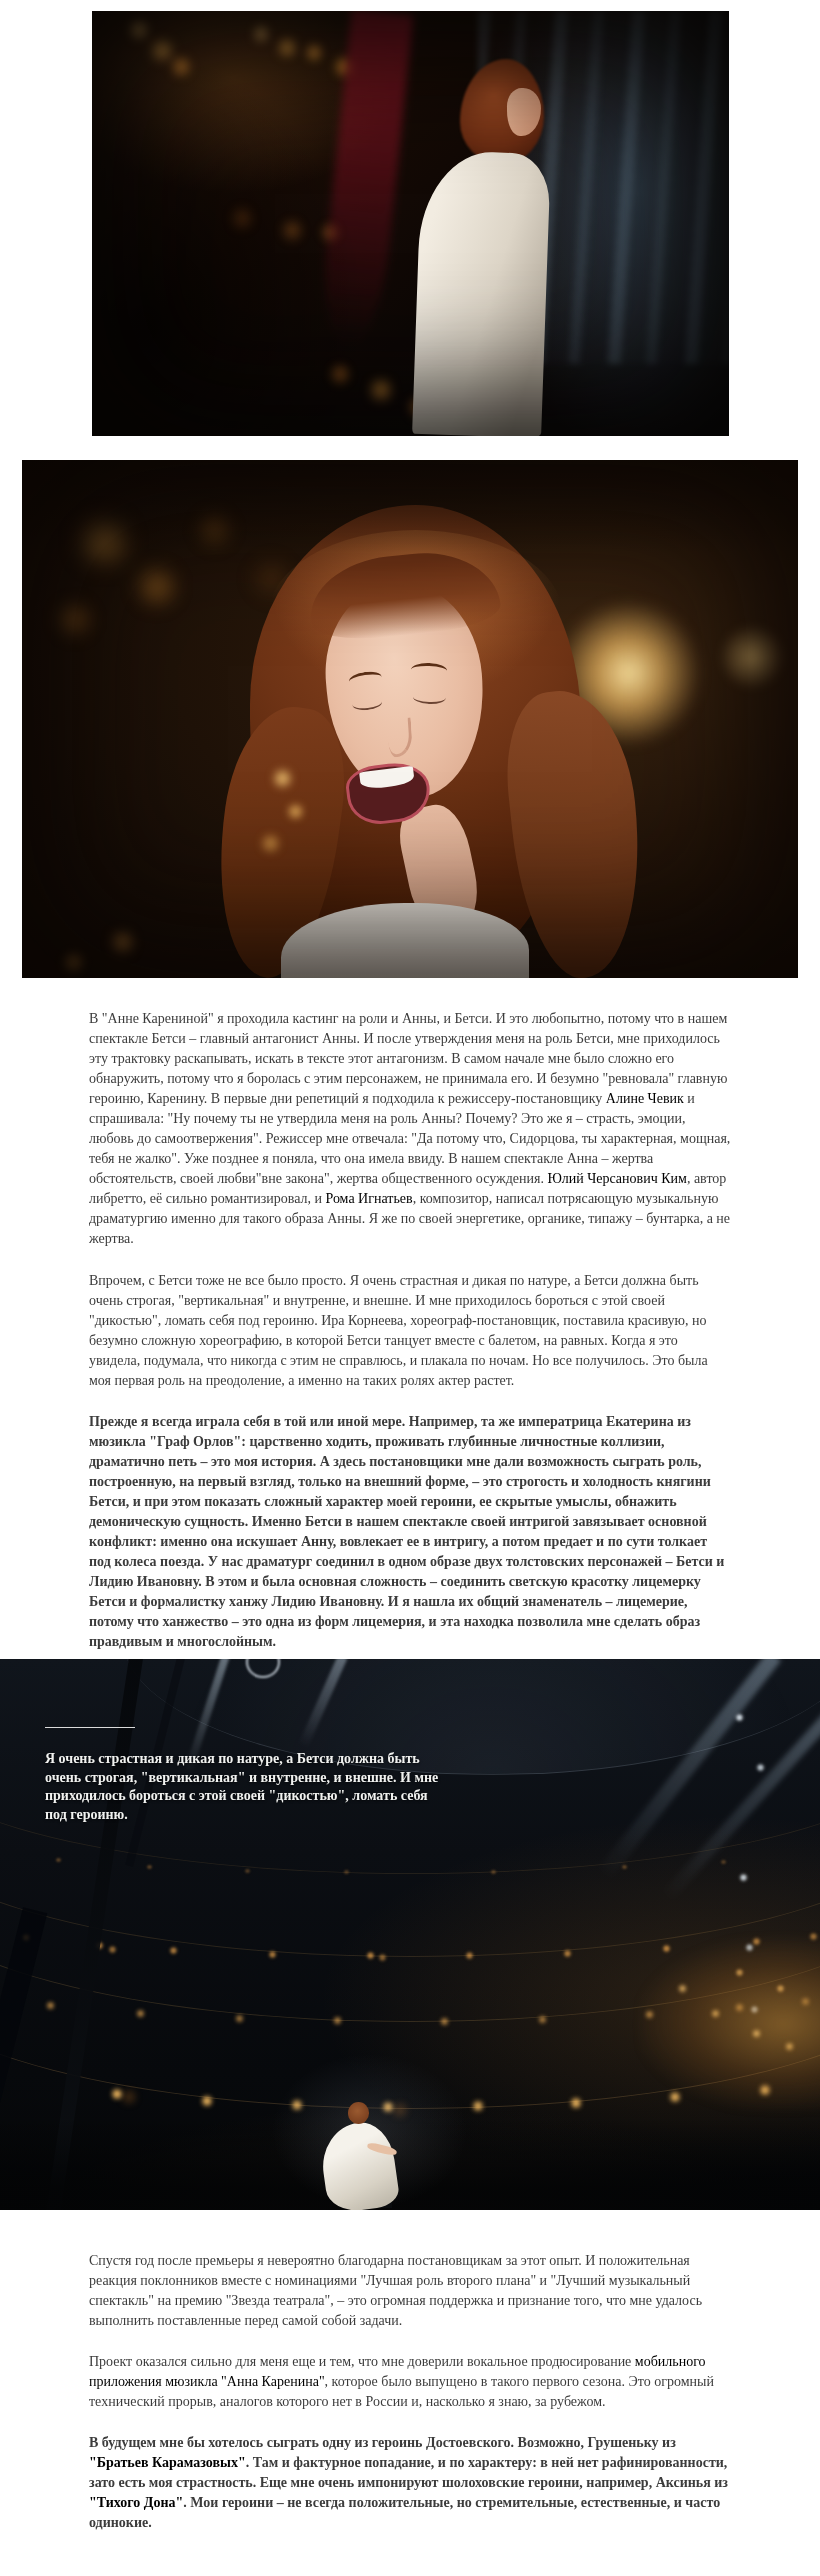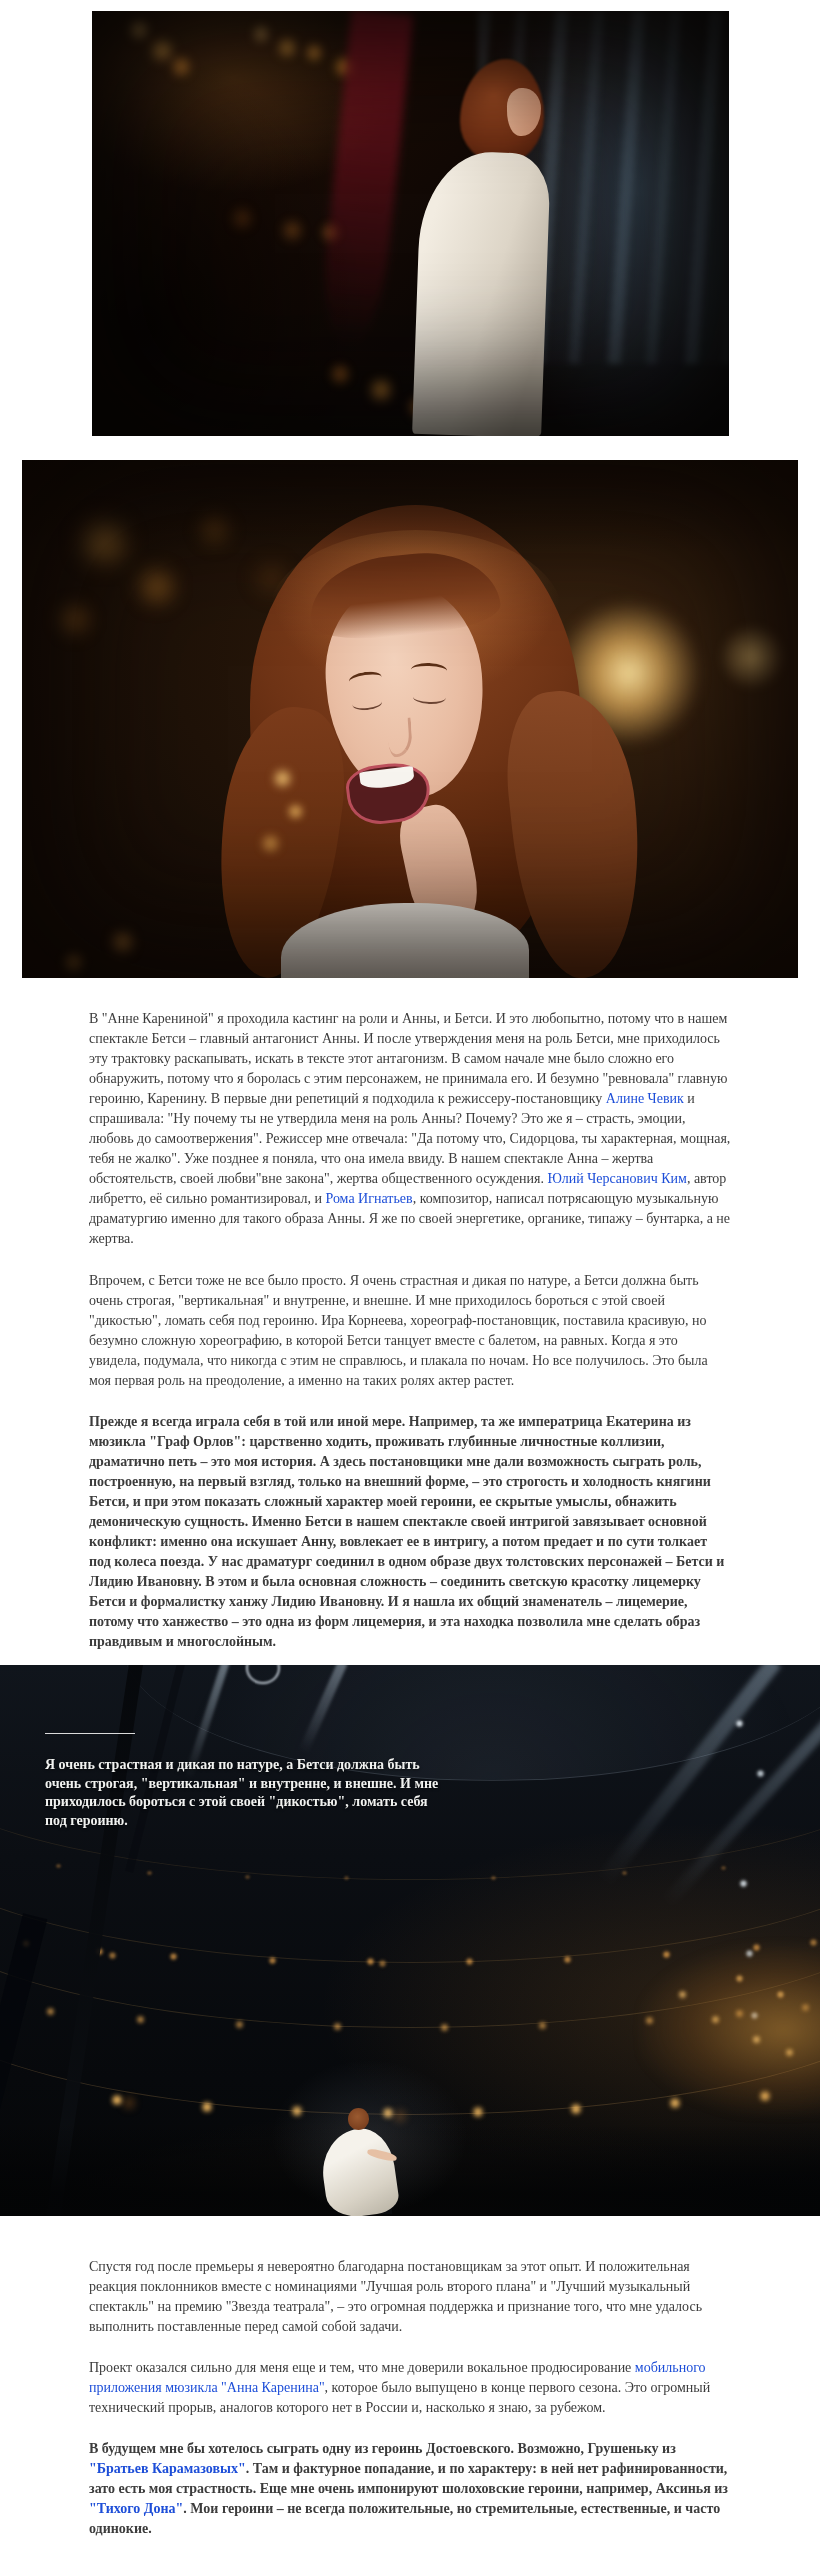--- a/index.html
+++ b/index.html
@@ -93,25 +93,25 @@
       background:linear-gradient(180deg,#f4f1ea,#ded8cc);border-radius:50% 45% 0 0/70% 60% 0 0;}
   .p2-vignette{left:0;top:0;width:100%;height:100%;
       box-shadow:inset 0 0 131px 49px rgba(10,5,2,.8);
       background:linear-gradient(180deg,rgba(8,4,2,.45) 0%,rgba(8,4,2,0) 18%);}
 
   
   .article{width:642px;margin:0 auto;color:#3c3c3c;font-size:14px;line-height:20px;text-align:left;}
   .article-top{margin-top:31px;}
   .article p{margin:0 0 21.3px;}
   .article p:last-child{margin-bottom:0;font-weight:bold;}
-  .link{color:#1d4ed8;text-decoration:none;cursor:pointer;}
+  .link{color:#000000;text-decoration:none;cursor:pointer;}
   .article-bottom{margin-top:41px;padding-bottom:13px;}
 
   
-  .quote-section{position:relative;width:820px;height:551px;margin-top:13px;overflow:hidden;
+  .quote-section{position:relative;width:820px;height:551px;margin-top:7px;overflow:hidden;
     background:
       radial-gradient(ellipse 738px 345px at 50% 118%, #261d14 0%, rgba(38,29,20,0) 60%),
       radial-gradient(ellipse 574px 263px at 88% 62%, rgba(170,110,40,.22), transparent 70%),
       linear-gradient(180deg,#10151c 0%,#0b0e13 35%,#07090c 75%,#050607 100%);}
   .quote-section .bg{position:absolute;}
   .qs-ceiling{left:123px;top:-156px;width:738px;height:271px;border-radius:50%;
       border-bottom:1.6px solid rgba(160,175,190,.20);
       background:radial-gradient(ellipse at 50% 100%,rgba(90,105,125,.16),transparent 60%);}
   .qs-ring{left:246px;top:-13px;width:29.5px;height:28px;border:2.5px solid rgba(230,240,250,.8);border-radius:50%;filter:blur(0.8px);}
   .qs-beam-a{left:203px;top:-6.6px;width:8.2px;height:123px;transform:rotate(18deg);
@@ -259,18 +259,18 @@
       <span class="qs-head"></span>
     </span>
     <div class="qs-content">
       <div class="qs-divider"></div>
       <p class="qs-text">Я очень страстная и дикая по натуре, а Бетси должна быть очень строгая, "вертикальная" и внутренне, и внешне. И мне приходилось бороться с этой своей "дикостью", ломать себя под героиню.</p>
     </div>
   </section>
 
   <section class="article article-bottom">
     <p><span>Спустя год после премьеры я невероятно благодарна постановщикам за этот опыт. И положительная реакция поклонников вместе с номинациями "Лучшая роль второго плана" и "Лучший музыкальный спектакль" на премию "Звезда театрала", – это огромная поддержка и признание того, что мне удалось выполнить поставленные перед самой собой задачи.</span></p>
-    <p><span>Проект оказался сильно для меня еще и тем, что мне доверили вокальное продюсирование </span><a class="link">мобильного приложения мюзикла "Анна Каренина"</a><span>, которое было выпущено в конце первого сезона. Это огромный технический прорыв, аналогов которого нет в России и, насколько я знаю, за рубежом.</span></p>
+    <p><span>Проект оказался сильно для меня еще и тем, что мне доверили вокальное продюсирование </span><a class="link">мобильного приложения мюзикла "Анна Каренина"</a><span>, которое было выпущено в такого первого сезона. Это огромный технический прорыв, аналогов которого нет в России и, насколько я знаю, за рубежом.</span></p>
     <p><span>В будущем мне бы хотелось сыграть одну из героинь Достоевского. Возможно, Грушеньку из </span><a class="link">"Братьев Карамазовых"</a><span>. Там и фактурное попадание, и по характеру: в ней нет рафинированности, зато есть моя страстность. Еще мне очень импонируют шолоховские героини, например, Аксинья из </span><a class="link">"Тихого Дона"</a><span>. Мои героини – не всегда положительные, но стремительные, естественные, и часто одинокие.</span></p>
   </section>
 
 </div>
 
 
 </body></html>

